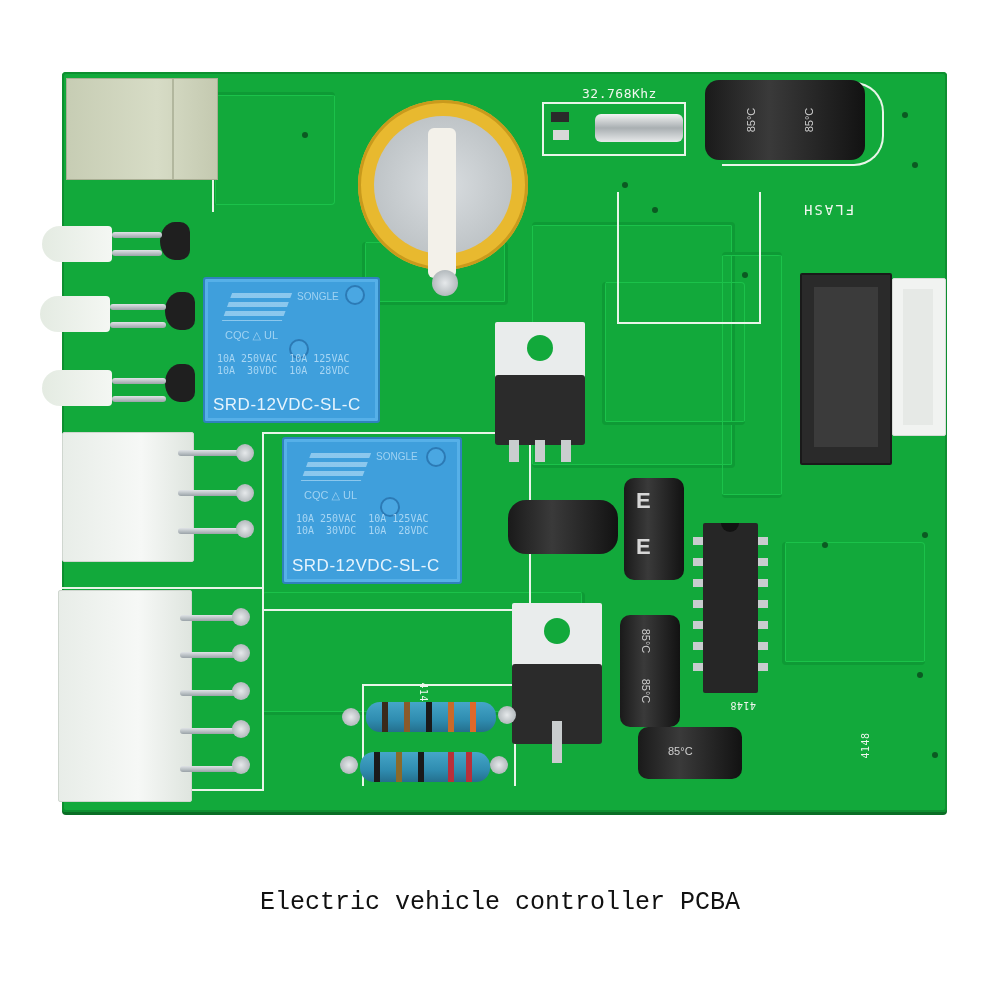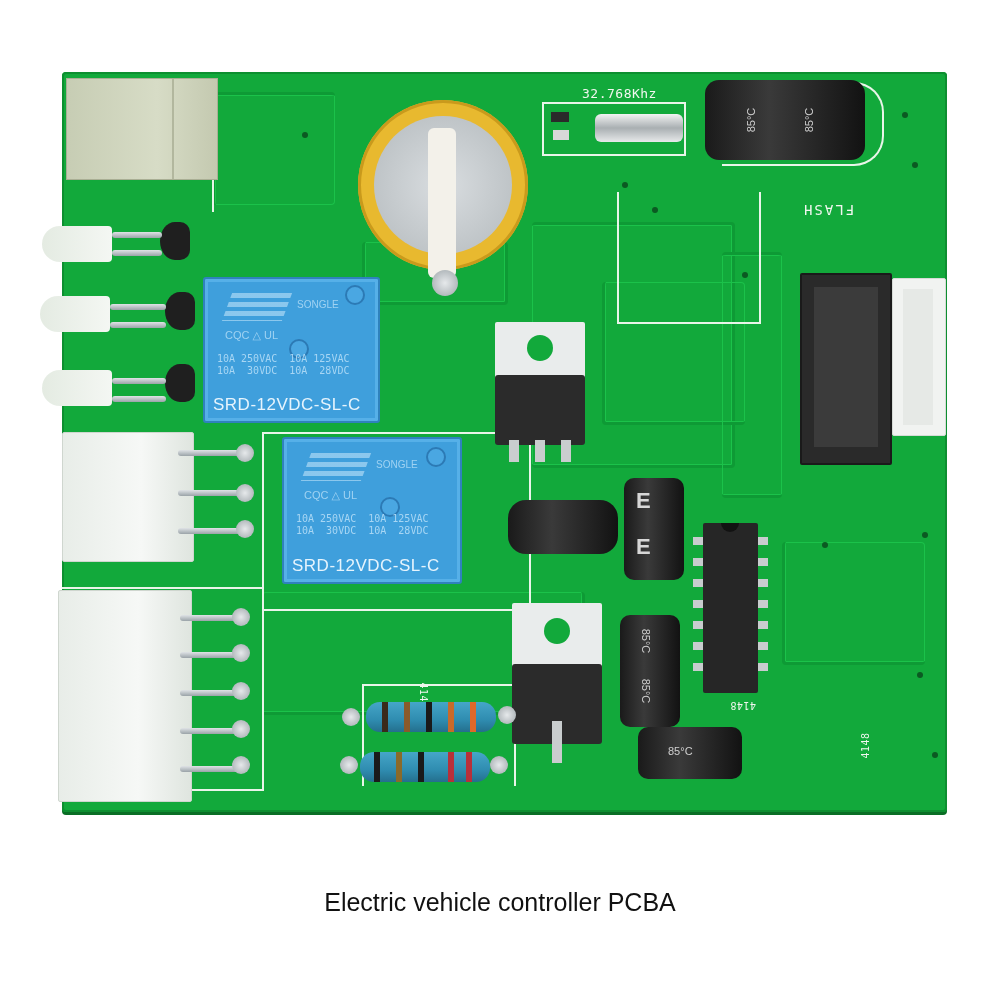--- a/index.html
+++ b/index.html
@@ -7,41 +7,41 @@
   .abs{position:absolute;}
   #board{left:62px;top:72px;width:885px;height:740px;background:#12a93b;border-radius:4px;
          box-shadow:inset 0 0 0 2px #0d8f30, 0 3px 0 #0a6e25;}
   .trace{position:absolute;border:3px solid #0e9a35;border-radius:4px;box-shadow:0 0 0 1px #1bc24a inset;}
   .silk{position:absolute;border:2px solid #e9f5e9;}
   .via{position:absolute;width:6px;height:6px;border-radius:50%;background:#0b5a22;}
   .silktext{position:absolute;color:#f2f7f0;font-family:"DejaVu Sans Mono",monospace;font-size:13px;letter-spacing:0.5px;}
   .relay{position:absolute;background:#3f9fdc;border:2px solid #2f82bd;border-radius:3px;box-shadow:inset 0 0 0 3px #56b0e8;}
   .relay .logo{position:absolute;left:22px;top:14px;width:60px;height:28px;
      background:repeating-linear-gradient(180deg,#9fd2f2 0 5px,transparent 5px 9px);transform:skewX(-20deg);opacity:.8;}
-  .relay .brand{position:absolute;left:92px;top:20px;color:#9fd2f2;font-size:10px;}
+  .relay .brand{position:absolute;left:92px;top:12px;color:#9fd2f2;font-size:10px;}
   .relay .marks{position:absolute;left:20px;top:50px;color:#9fd2f2;font-size:11px;}
   .relay .rating{position:absolute;left:12px;top:74px;color:#a7d6f4;font-family:"DejaVu Sans Mono",monospace;font-size:10px;line-height:12px;white-space:pre;}
   .relay .model{position:absolute;left:8px;bottom:6px;color:#e6f4fd;font-size:17px;letter-spacing:0.5px;}
   .relay .hole{position:absolute;width:16px;height:16px;border-radius:50%;border:2px solid #2c7ab5;background:#4aa7e2;}
   .connector{position:absolute;background:linear-gradient(90deg,#e8ede8,#f6f8f6 60%,#dfe5df);border:1px solid #cfd6cf;border-radius:2px;}
   .pin{position:absolute;height:6px;background:linear-gradient(#dfe3e6,#9aa3a8);border-radius:3px;}
   .pad{position:absolute;width:18px;height:18px;border-radius:50%;background:radial-gradient(#e6e9eb,#9ea6aa);}
   .cap{position:absolute;background:linear-gradient(90deg,#1a1a1a,#3a3a3a 40%,#121212);border-radius:10px;color:#cfcfcf;font-size:11px;}
   .to220{position:absolute;}
   .to220 .tab{position:absolute;left:0;top:0;width:100%;height:42%;background:#e9ecec;border-radius:2px 2px 0 0;}
   .to220 .tab .mhole{position:absolute;left:50%;top:22%;width:26px;height:26px;margin-left:-13px;border-radius:50%;background:#12a93b;}
   .to220 .body{position:absolute;left:0;top:38%;width:100%;height:50%;background:#2b2b2b;border-radius:3px;}
   .to220 .leg{position:absolute;bottom:0;width:10px;height:16%;background:#c9cdce;}
   .led{position:absolute;width:70px;height:36px;background:linear-gradient(90deg,#e4ebe2,#f4f7f3);border-radius:18px 4px 4px 18px;}
   .transistor{position:absolute;width:30px;height:38px;background:#1f1f1f;border-radius:50% 10px 10px 50%;}
   .resistor{position:absolute;height:30px;background:linear-gradient(#45a6c8,#2f8cb0 60%,#246f8d);border-radius:14px;}
   .band{position:absolute;top:0;width:6px;height:100%;}
   .ic{position:absolute;background:#262626;border-radius:2px;}
   .icpin{position:absolute;width:10px;height:8px;background:#c8ccce;}
-  #caption{left:0;top:888px;width:1000px;text-align:center;font-family:Liberation Sans, sans-serif;font-size:25px;color:#111;}
+  #caption{left:0;top:888px;width:1000px;text-align:center;font-family:Liberation Mono, monospace;font-size:25px;color:#111;}
 </style>
 </head>
 <body>
 
 <div id="board" class="abs">
 
   <div class="trace" style="left:150px;top:20px;width:120px;height:110px;border-right:none;border-bottom:none;"></div>
   <div class="trace" style="left:470px;top:150px;width:200px;height:240px;border-left:none;"></div>
   <div class="trace" style="left:540px;top:210px;width:140px;height:140px;border-top:none;border-right:none;"></div>
   <div class="trace" style="left:660px;top:180px;width:60px;height:240px;border-left:none;border-right:none;"></div>

